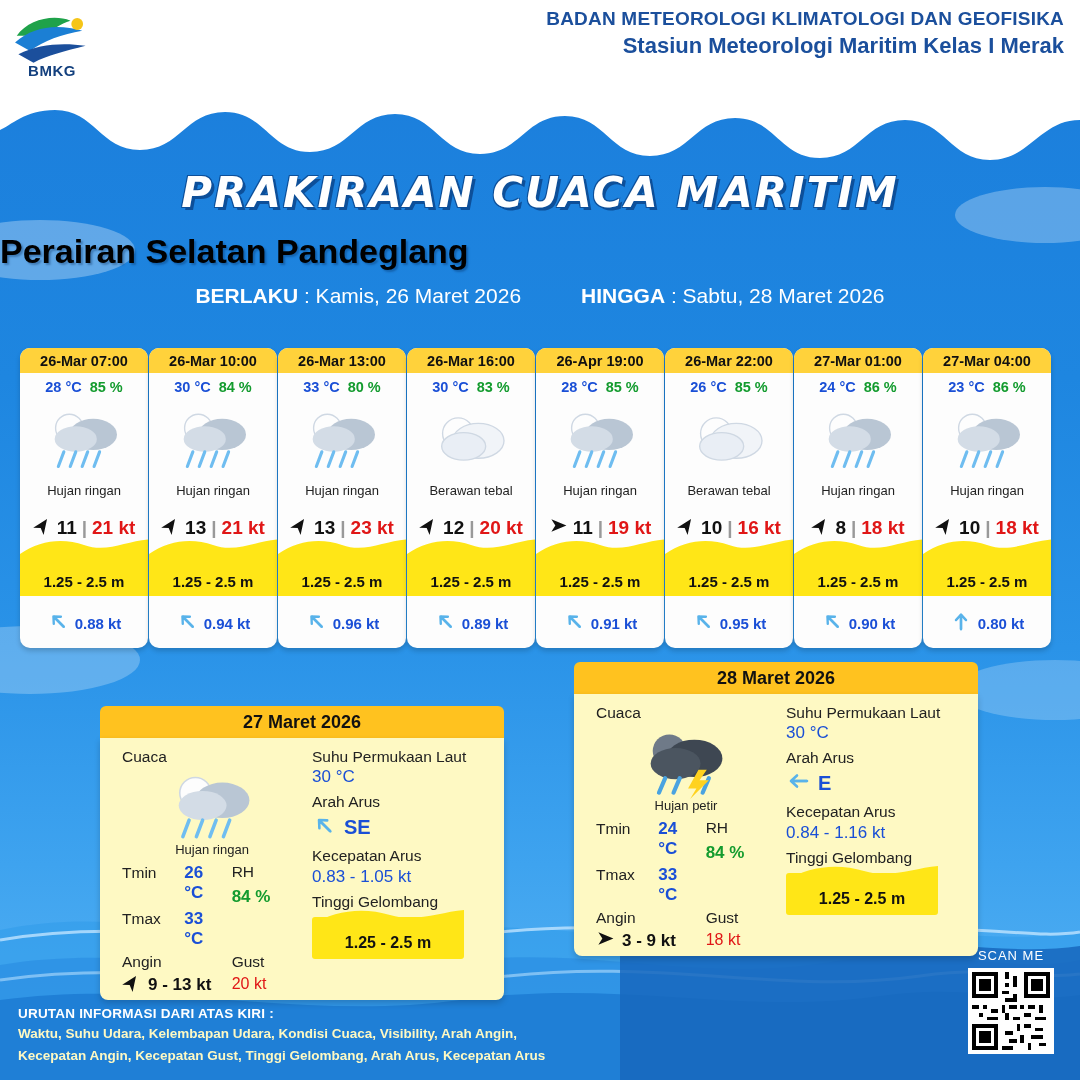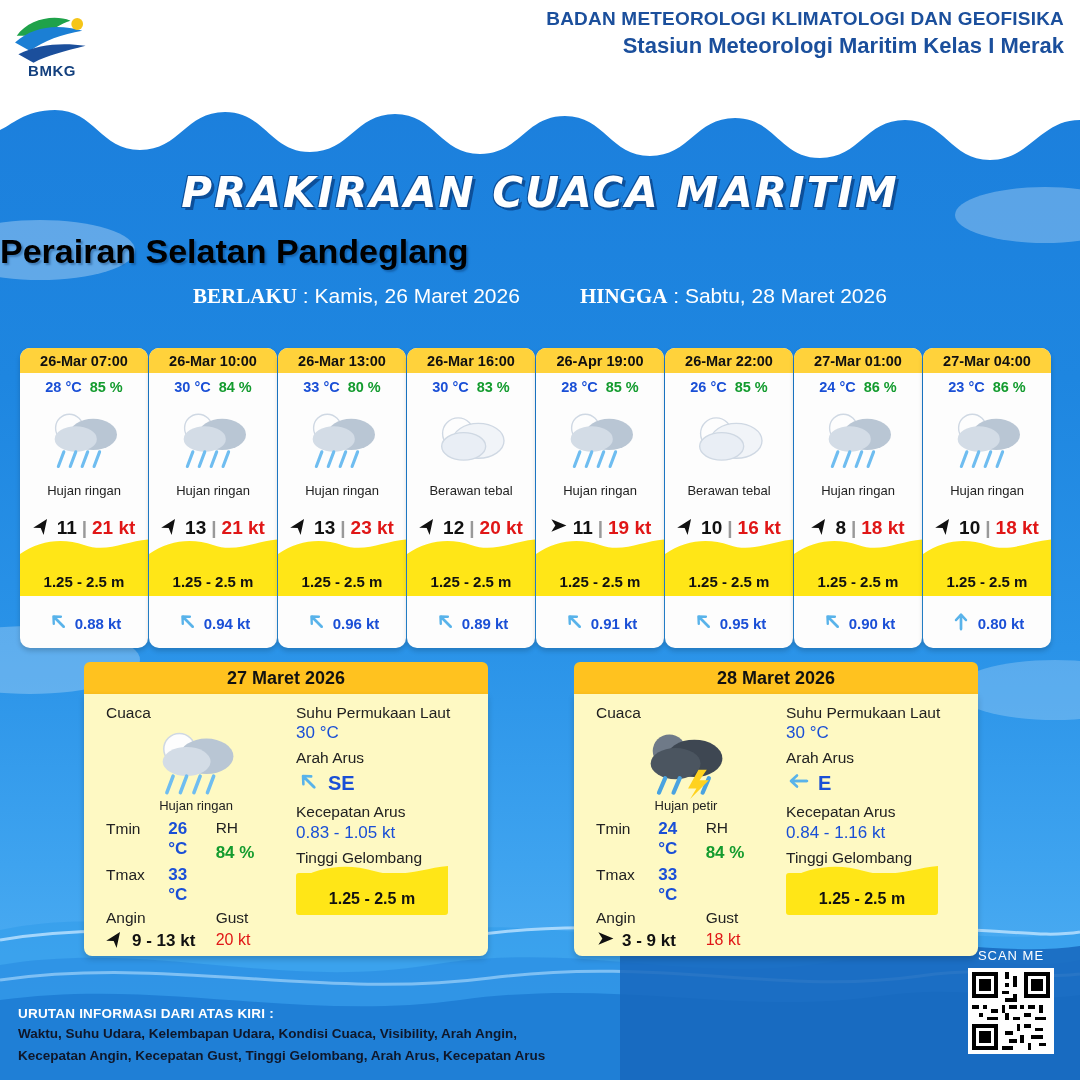--- a/index.html
+++ b/index.html
@@ -32,21 +32,21 @@
     text-shadow: 3px 3px 0 #0d4f99, -1px -1px 0 #0d4f99, 1px -1px 0 #0d4f99, -1px 1px 0 #0d4f99;
     font-family: "DejaVu Sans", sans-serif;
   }
   .title-sub {
     position: absolute; top: 232px; left: 0; width: 1080px; text-align: left;
     font-size: 34px; font-weight: bold; color: #000000; z-index: 6;
     text-shadow: 2px 2px 2px rgba(0,40,90,.35);
   }
   .valid-row { position: absolute; top: 284px; left: 0; width: 1080px; z-index: 6; display: flex; justify-content: center; gap: 60px; }
   .valid-item { font-size: 21px; color: #ffffff; }
-  .valid-item b { font-weight: bold; font-family: Liberation Serif, serif; }
+  .valid-item b { font-weight: bold; }
 
   
   .cards { position: absolute; top: 332px; left: 20px; width: 1040px; display: flex; gap: 1px; z-index: 6; }
   .card {
     width: 128px; background: #fdfdfd; border-radius: 10px; overflow: hidden;
     box-shadow: 0 3px 5px rgba(0,0,0,.18); position: relative; height: 300px; margin-top: 16px;
   }
   .card-hd { background: #ffd23b; color: #111; font-size: 14.5px; font-weight: bold; text-align: center; padding: 5px 0 4px; }
   .card-row1 { display: flex; justify-content: center; gap: 8px; margin-top: 6px; font-size: 14.5px; font-weight: bold; }
   .temp { color: #1a4fd6; }
@@ -58,21 +58,21 @@
   .wind-div { color: #999; }
   .wind-kt { color: #e01616; }
   .wave-band { position: absolute; left: 0; bottom: 52px; width: 100%; height: 42px; background: #ffe617; }
   .wave-top { position: absolute; left: 0; bottom: 94px; width: 100%; height: 18px; }
   .wave-txt { position: absolute; left: 0; bottom: 58px; width: 100%; text-align: center; font-size: 15px; font-weight: bold; color: #111; }
   .cur-row { position: absolute; left: 0; bottom: 12px; width: 100%; display: flex; align-items: center; justify-content: center; gap: 6px; }
   .cur-txt { font-size: 15px; font-weight: bold; color: #1a4fd6; }
 
   
   .daily { position: absolute; top: 662px; width: 404px; z-index: 6; }
-  .daily.left { left: 84px; }
+  .daily.left { left: 100px; margin-top: 44px; }
   .daily.right { left: 574px; }
   .daily-hd { background: #ffc21f; border-radius: 6px 6px 0 0; text-align: center; font-size: 18px; font-weight: bold; color: #111; padding: 6px 0 5px; }
   .daily-body { background: #fef9c3; border-radius: 0 0 8px 8px; height: 262px; position: relative; box-shadow: 0 3px 6px rgba(0,0,0,.18); }
   .dl { position: absolute; left: 22px; top: 10px; width: 180px; }
   .dr { position: absolute; left: 212px; top: 10px; width: 180px; }
   .lbl { font-size: 15.5px; color: #222; }
   .dicon { height: 74px; display: flex; align-items: center; justify-content: center; margin-top: 2px; }
   .dcond { font-size: 13px; color: #222; text-align: center; }
   .kv { display: flex; align-items: baseline; gap: 10px; margin-top: 6px; }
   .kv .k { font-size: 15.5px; color: #222; width: 54px; }
@@ -89,21 +89,21 @@
   .kec { font-size: 17px; color: #1a4fd6; margin-top: 2px; }
   .wave-chip { position: relative; width: 152px; height: 42px; background: #ffe617; border-radius: 3px; margin-top: 6px; display: flex; align-items: flex-end; justify-content: center; }
   .wave-chip span { font-size: 16px; font-weight: bold; color: #111; padding-bottom: 7px; }
   .wave-chip svg { position: absolute; top: -10px; left: 0; }
   .wind-line { display: flex; align-items: center; gap: 7px; margin-top: 2px; }
   .wind-line .t { font-size: 17px; font-weight: bold; color: #111; }
 
   
   .footer-note { position: absolute; left: 18px; bottom: 14px; z-index: 7; }
   .footer-note .t1 { font-size: 13.5px; font-weight: bold; color: #ffffff; letter-spacing: .2px; }
-  .footer-note .t2 { font-size: 13.5px; font-weight: bold; color: #0f172a; margin-top: 3px; line-height: 1.45; }
+  .footer-note .t2 { font-size: 13.5px; font-weight: bold; color: #fef9c3; margin-top: 3px; line-height: 1.45; }
   .scan { position: absolute; right: 26px; bottom: 26px; z-index: 7; text-align: center; }
   .scan-label { font-size: 13px; color: #ffffff; letter-spacing: 1px; margin-bottom: 5px; }
   .qr { width: 86px; height: 86px; background: #fff; padding: 4px; }
 </style>
 </head>
 <body>
 
 <div class="page">
 
   <div class="bg-base"></div>

